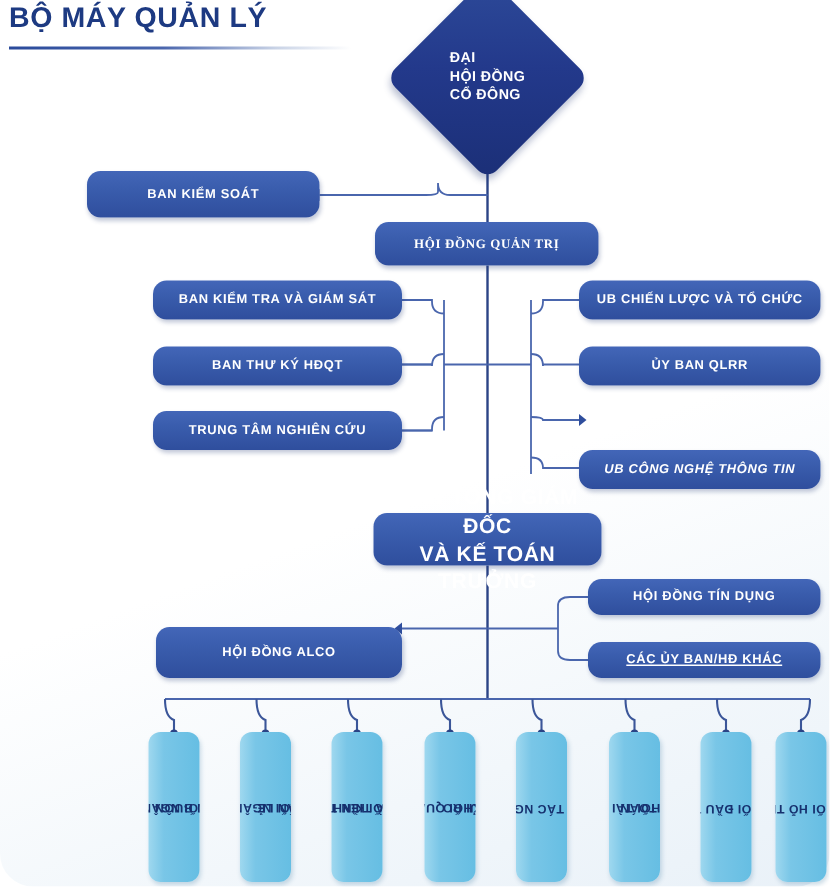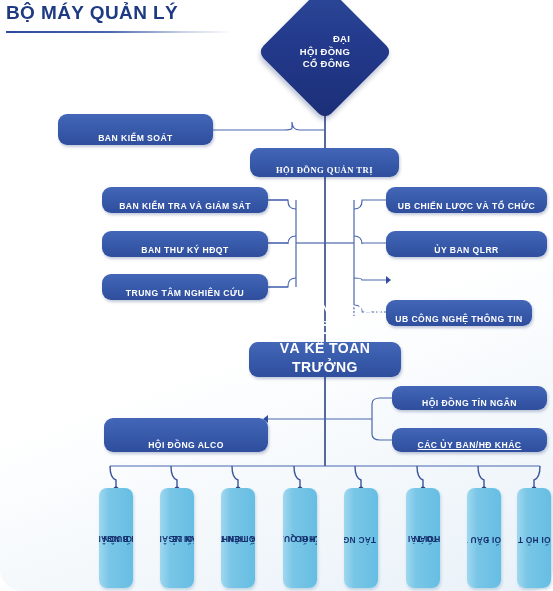--- a/index.html
+++ b/index.html
@@ -34,30 +34,30 @@
   .diamond-shape{
     position:absolute;left:0;top:0;width:96px;height:96px;
     background:linear-gradient(135deg,#2d4a99 0%,#23398b 45%,#1b2f77 100%);
     border-radius:9px;
     transform:rotate(45deg);
     box-shadow:2px 3px 5px rgba(30,50,110,.30);
   }
   .diamond-label{
     position:absolute;left:0;top:0;width:96px;height:96px;
     display:flex;align-items:center;justify-content:center;
-    text-align:right;color:#ffffff;
+    text-align:left;color:#ffffff;
     font-size:9.5px;font-weight:bold;line-height:1.35;letter-spacing:.3px;
   }
   
   .node{
     position:absolute;
     background:linear-gradient(180deg,#4366b8 0%,#3a5dad 38%,#2f4e9d 100%);
     border-radius:9px;
     box-shadow:1px 2px 3px rgba(40,60,120,.28);
-    display:flex;align-items:flex-end;justify-content:center;
+    display:flex;align-items:center;justify-content:center;
     text-align:center;
     color:#ffffff;font-weight:bold;font-size:8.6px;letter-spacing:.45px;
     line-height:1.35;
     padding:0 6px;box-sizing:border-box;
   }
   .node.two-line{font-size:14px;}
   
   .vnode{
     position:absolute;
     background:linear-gradient(90deg,#9fd8ef 0%,#79c6e7 30%,#66bee3 100%);
@@ -182,36 +182,36 @@
   <div class="node" style="left:102px;top:274px;width:166px;height:26px;">
     <span>TRUNG TÂM NGHIÊN CỨU</span>
   </div>
 
   <div class="node" style="left:386px;top:187px;width:161px;height:26px;">
     <span>UB CHIẾN LƯỢC VÀ TỔ CHỨC</span>
   </div>
   <div class="node" style="left:386px;top:231px;width:161px;height:26px;">
     <span>ỦY BAN QLRR</span>
   </div>
-  <div class="node" style="left:386px;top:300px;width:146px;height:26px;">
+  <div class="node" style="left:386px;top:300px;width:161px;height:26px;font-style:italic;">
     <span>UB CÔNG NGHỆ THÔNG TIN</span>
   </div>
 
   <div class="node two-line" style="left:249px;top:342px;width:152px;height:35px;">
     <div>
       <div>BAN TỔNG GIÁM ĐỐC</div>
       <div>VÀ KẾ TOÁN TRƯỞNG</div>
     </div>
   </div>
 
   <div class="node" style="left:104px;top:418px;width:164px;height:34px;">
     <span>HỘI ĐỒNG ALCO</span>
   </div>
   <div class="node" style="left:392px;top:386px;width:155px;height:24px;">
-    <span>HỘI ĐỒNG TÍN NGÂN</span>
+    <span>HỘI ĐỒNG TÍN DỤNG</span>
   </div>
   <div class="node" style="left:392px;top:428px;width:155px;height:24px;text-decoration:underline;">
     <span>CÁC ỦY BAN/HĐ KHÁC</span>
   </div>
 
   <div class="vnode" style="left:99px;top:488px;width:34px;height:100px;">
     <span>
       <span>KHỐI NGÂN HÀNG</span><br>
       <span>BÁN BUÔN</span>
     </span>

